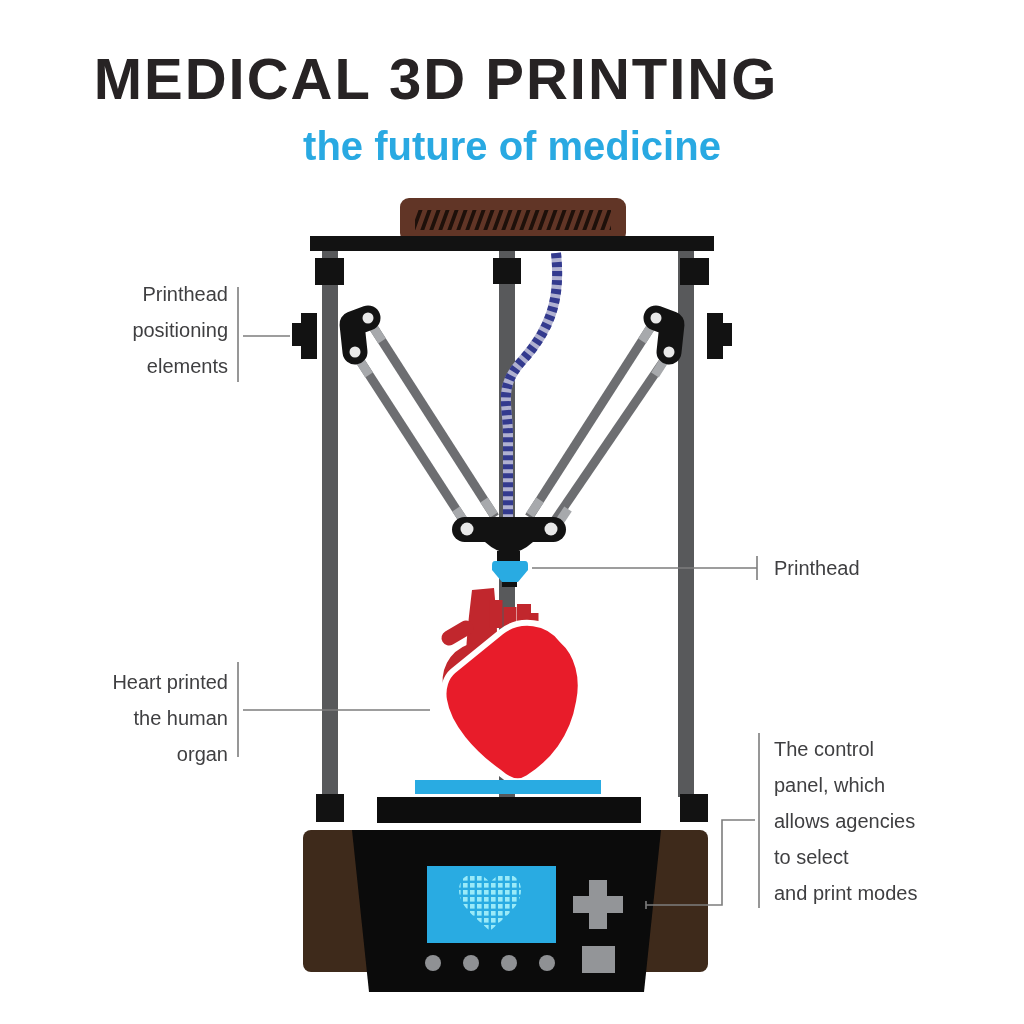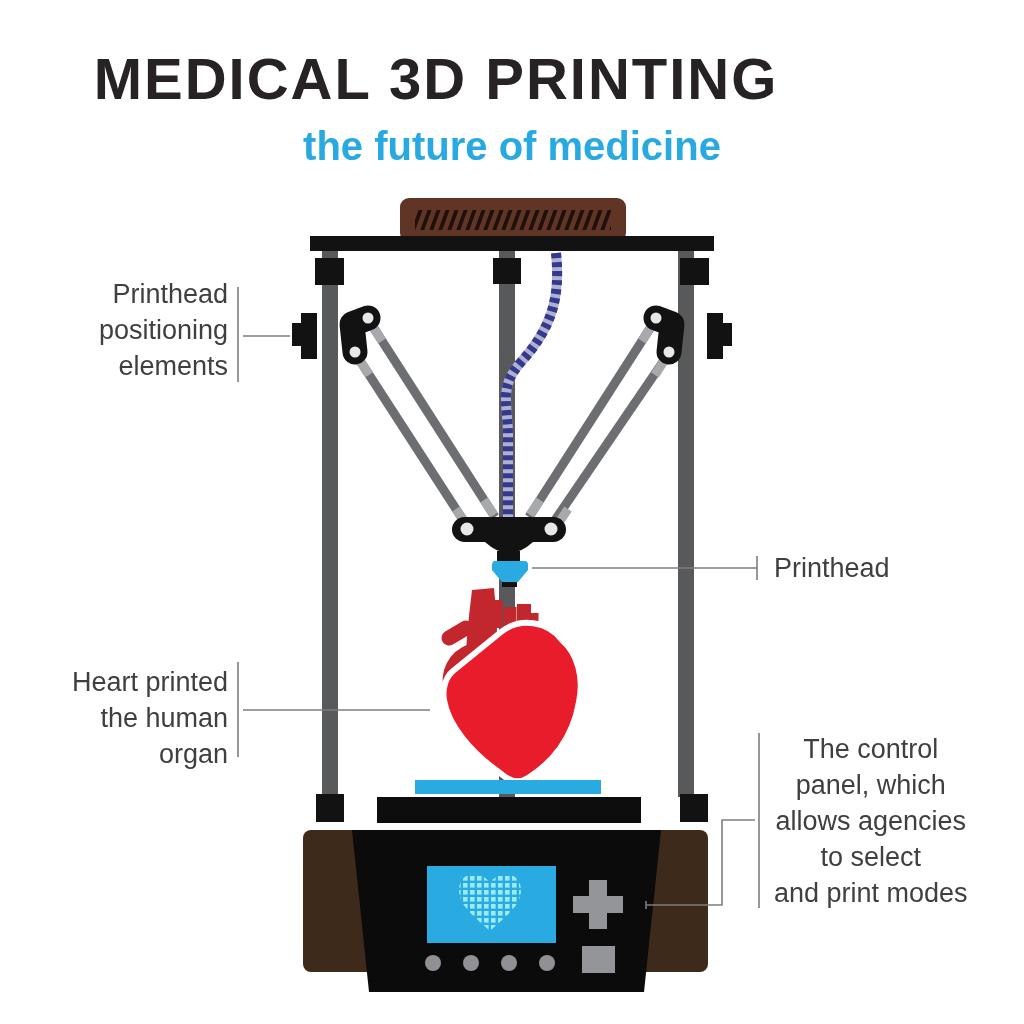--- a/index.html
+++ b/index.html
@@ -10,21 +10,21 @@
   .canvas svg{position:absolute;left:0;top:0;}
   .title{
     position:absolute;top:50px;left:0;width:872px;text-align:center;
     font-size:58px;font-weight:bold;letter-spacing:2px;color:#272324;line-height:1;
   }
   .subtitle{
     position:absolute;top:126px;left:0;width:1024px;text-align:center;
     font-size:40px;font-weight:bold;color:#29a9e2;line-height:1;
   }
   .callout{
-    position:absolute;color:#3f3f41;font-size:27px;line-height:36px;
+    position:absolute;color:#3f3f41;font-size:20px;line-height:36px;
     white-space:pre-line;
   }
   .r{text-align:right;}
 </style>
 </head>
 <body>
 
 <div class="canvas">
 
   <svg width="1024" height="1024" viewBox="0 0 1024 1024">
@@ -179,18 +179,18 @@
   <div class="callout r" style="right:796px; top:276px;">Printhead
 positioning
 elements</div>
 
   <div class="callout" style="left:774px; top:550px;">Printhead</div>
 
   <div class="callout r" style="right:796px; top:664px;">Heart printed
 the human
 organ</div>
 
-  <div class="callout" style="left:774px; top:731px;text-align:center;">The control
+  <div class="callout" style="left:774px; top:731px;">The control
 panel, which
 allows agencies
 to select
 and print modes</div>
 </div>
 
 </body></html>

